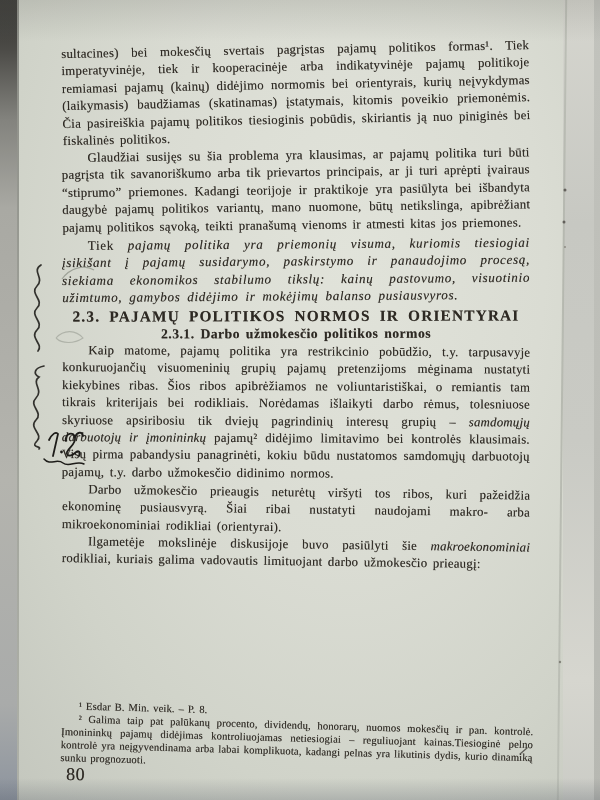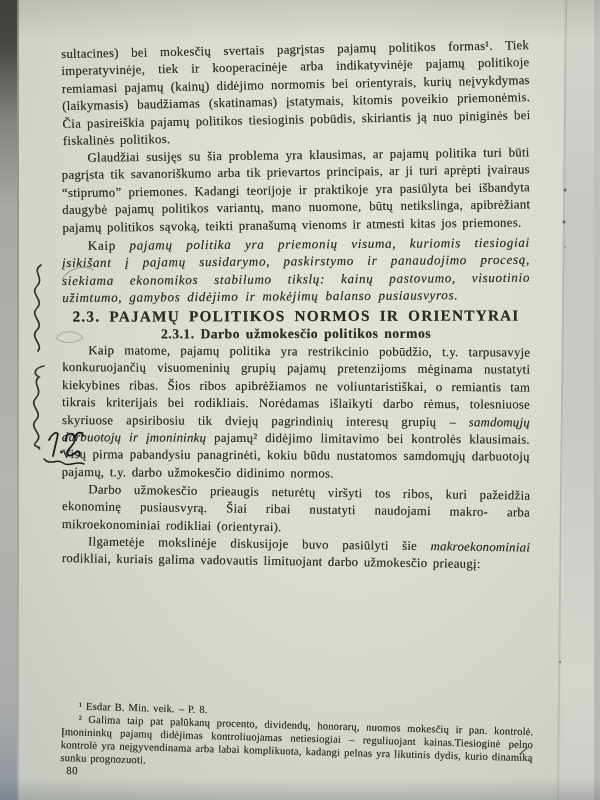--- a/index.html
+++ b/index.html
@@ -54,42 +54,42 @@
 
   .footnotes{
     position:absolute;left:62px;top:700px;width:472px;
     font-size:10.6px;line-height:12.9px;text-align:justify;
     letter-spacing:.15px;word-spacing:1px;
     transform:rotate(1.6deg);transform-origin:left top;
     text-shadow:.2px .2px .4px rgba(45,40,33,.5);
   }
   .footnotes p{margin:0;text-indent:17px;}
   .page-number{
-    position:absolute;left:66px;top:764px;font-size:11px;letter-spacing:.5px;
+    position:absolute;left:66px;top:764px;font-size:18px;letter-spacing:.5px;
     transform:rotate(0.6deg);text-shadow:.2px .2px .4px rgba(45,40,33,.55);
   }
   .marks{position:absolute;left:0;top:0;width:600px;height:800px;pointer-events:none;}
 </style>
 </head>
 <body>
 
 <div class="photo">
 
   <div class="left-edge"></div>
   <div class="left-edge-line"></div>
   <div class="right-strip"></div>
   <div class="far-right-edge"></div>
   <div class="fold-line"></div>
   <div class="top-shade"></div>
   <div class="bottom-shade"></div>
 
   <div class="text-block">
     <p class="r-a">sultacines) bei mokesčių svertais pagrįstas pajamų politikos formas¹. Tiek imperatyvinėje, tiek ir kooperacinėje arba indikatyvinėje pajamų politikoje remiamasi pajamų (kainų) didėjimo normomis bei orientyrais, kurių neįvykdymas (laikymasis) baudžiamas (skatinamas) įstatymais, kitomis poveikio priemonėmis. Čia pasireiškia pajamų politikos tiesioginis pobūdis, skiriantis ją nuo piniginės bei fiskalinės politikos.</p>
     <p class="indent r-b">Glaudžiai susijęs su šia problema yra klausimas, ar pajamų politika turi būti pagrįsta tik savanoriškumo arba tik prievartos principais, ar ji turi aprėpti įvairaus “stiprumo” priemones. Kadangi teorijoje ir praktikoje yra pasiūlyta bei išbandyta daugybė pajamų politikos variantų, mano nuomone, būtų netikslinga, apibrėžiant pajamų politikos sąvoką, teikti pranašumą vienoms ir atmesti kitas jos priemones.</p>
-    <p class="indent p-italic r-c"><span>Kaip </span><span class="it">pajamų politika yra priemonių visuma, kuriomis tiesiogiai įsikišant į pajamų susidarymo, paskirstymo ir panaudojimo procesą, siekiama ekonomikos stabilumo tikslų: kainų pastovumo, visuotinio užimtumo, gamybos didėjimo ir mokėjimų balanso pusiausvyros.</span></p>
+    <p class="indent p-italic r-c"><span>Tiek </span><span class="it">pajamų politika yra priemonių visuma, kuriomis tiesiogiai įsikišant į pajamų susidarymo, paskirstymo ir panaudojimo procesą, siekiama ekonomikos stabilumo tikslų: kainų pastovumo, visuotinio užimtumo, gamybos didėjimo ir mokėjimų balanso pusiausvyros.</span></p>
     <p class="h1 r-d">2.3. PAJAMŲ POLITIKOS NORMOS IR ORIENTYRAI</p>
     <p class="h2 r-d">2.3.1. Darbo užmokesčio politikos normos</p>
     <p class="indent r-e"><span>Kaip matome, pajamų politika yra restrikcinio pobūdžio, t.y. tarpusavyje konkuruojančių visuomeninių grupių pajamų pretenzijoms mėginama nustatyti kiekybines ribas. Šios ribos apibrėžiamos ne voliuntaristiškai, o remiantis tam tikrais kriterijais bei rodikliais. Norėdamas išlaikyti darbo rėmus, tolesniuose skyriuose apsiribosiu tik dviejų pagrindinių interesų grupių – </span><span class="it">samdomųjų darbuotojų ir įmonininkų</span><span> pajamų² didėjimo limitavimo bei kontrolės klausimais. Visų pirma pabandysiu panagrinėti, kokiu būdu nustatomos samdomųjų darbuotojų pajamų, t.y. darbo užmokesčio didinimo normos.</span></p>
     <p class="indent r-f">Darbo užmokesčio prieaugis neturėtų viršyti tos ribos, kuri pažeidžia ekonominę pusiausvyrą. Šiai ribai nustatyti naudojami makro- arba mikroekonominiai rodikliai (orientyrai).</p>
     <p class="indent r-f"><span>Ilgametėje mokslinėje diskusijoje buvo pasiūlyti šie </span><span class="it">makroekonominiai</span><span> rodikliai, kuriais galima vadovautis limituojant darbo užmokesčio prieaugį:</span></p>
   </div>
 
   <div class="footnotes">
     <p>¹ Esdar B. Min. veik. – P. 8.</p>
     <p>² Galima taip pat palūkanų procento, dividendų, honorarų, nuomos mokesčių ir pan. kontrolė. Įmonininkų pajamų didėjimas kontroliuojamas netiesiogiai – reguliuojant kainas.Tiesioginė pelno kontrolė yra neįgyvendinama arba labai komplikuota, kadangi pelnas yra likutinis dydis, kurio dinamiką sunku prognozuoti.</p>

